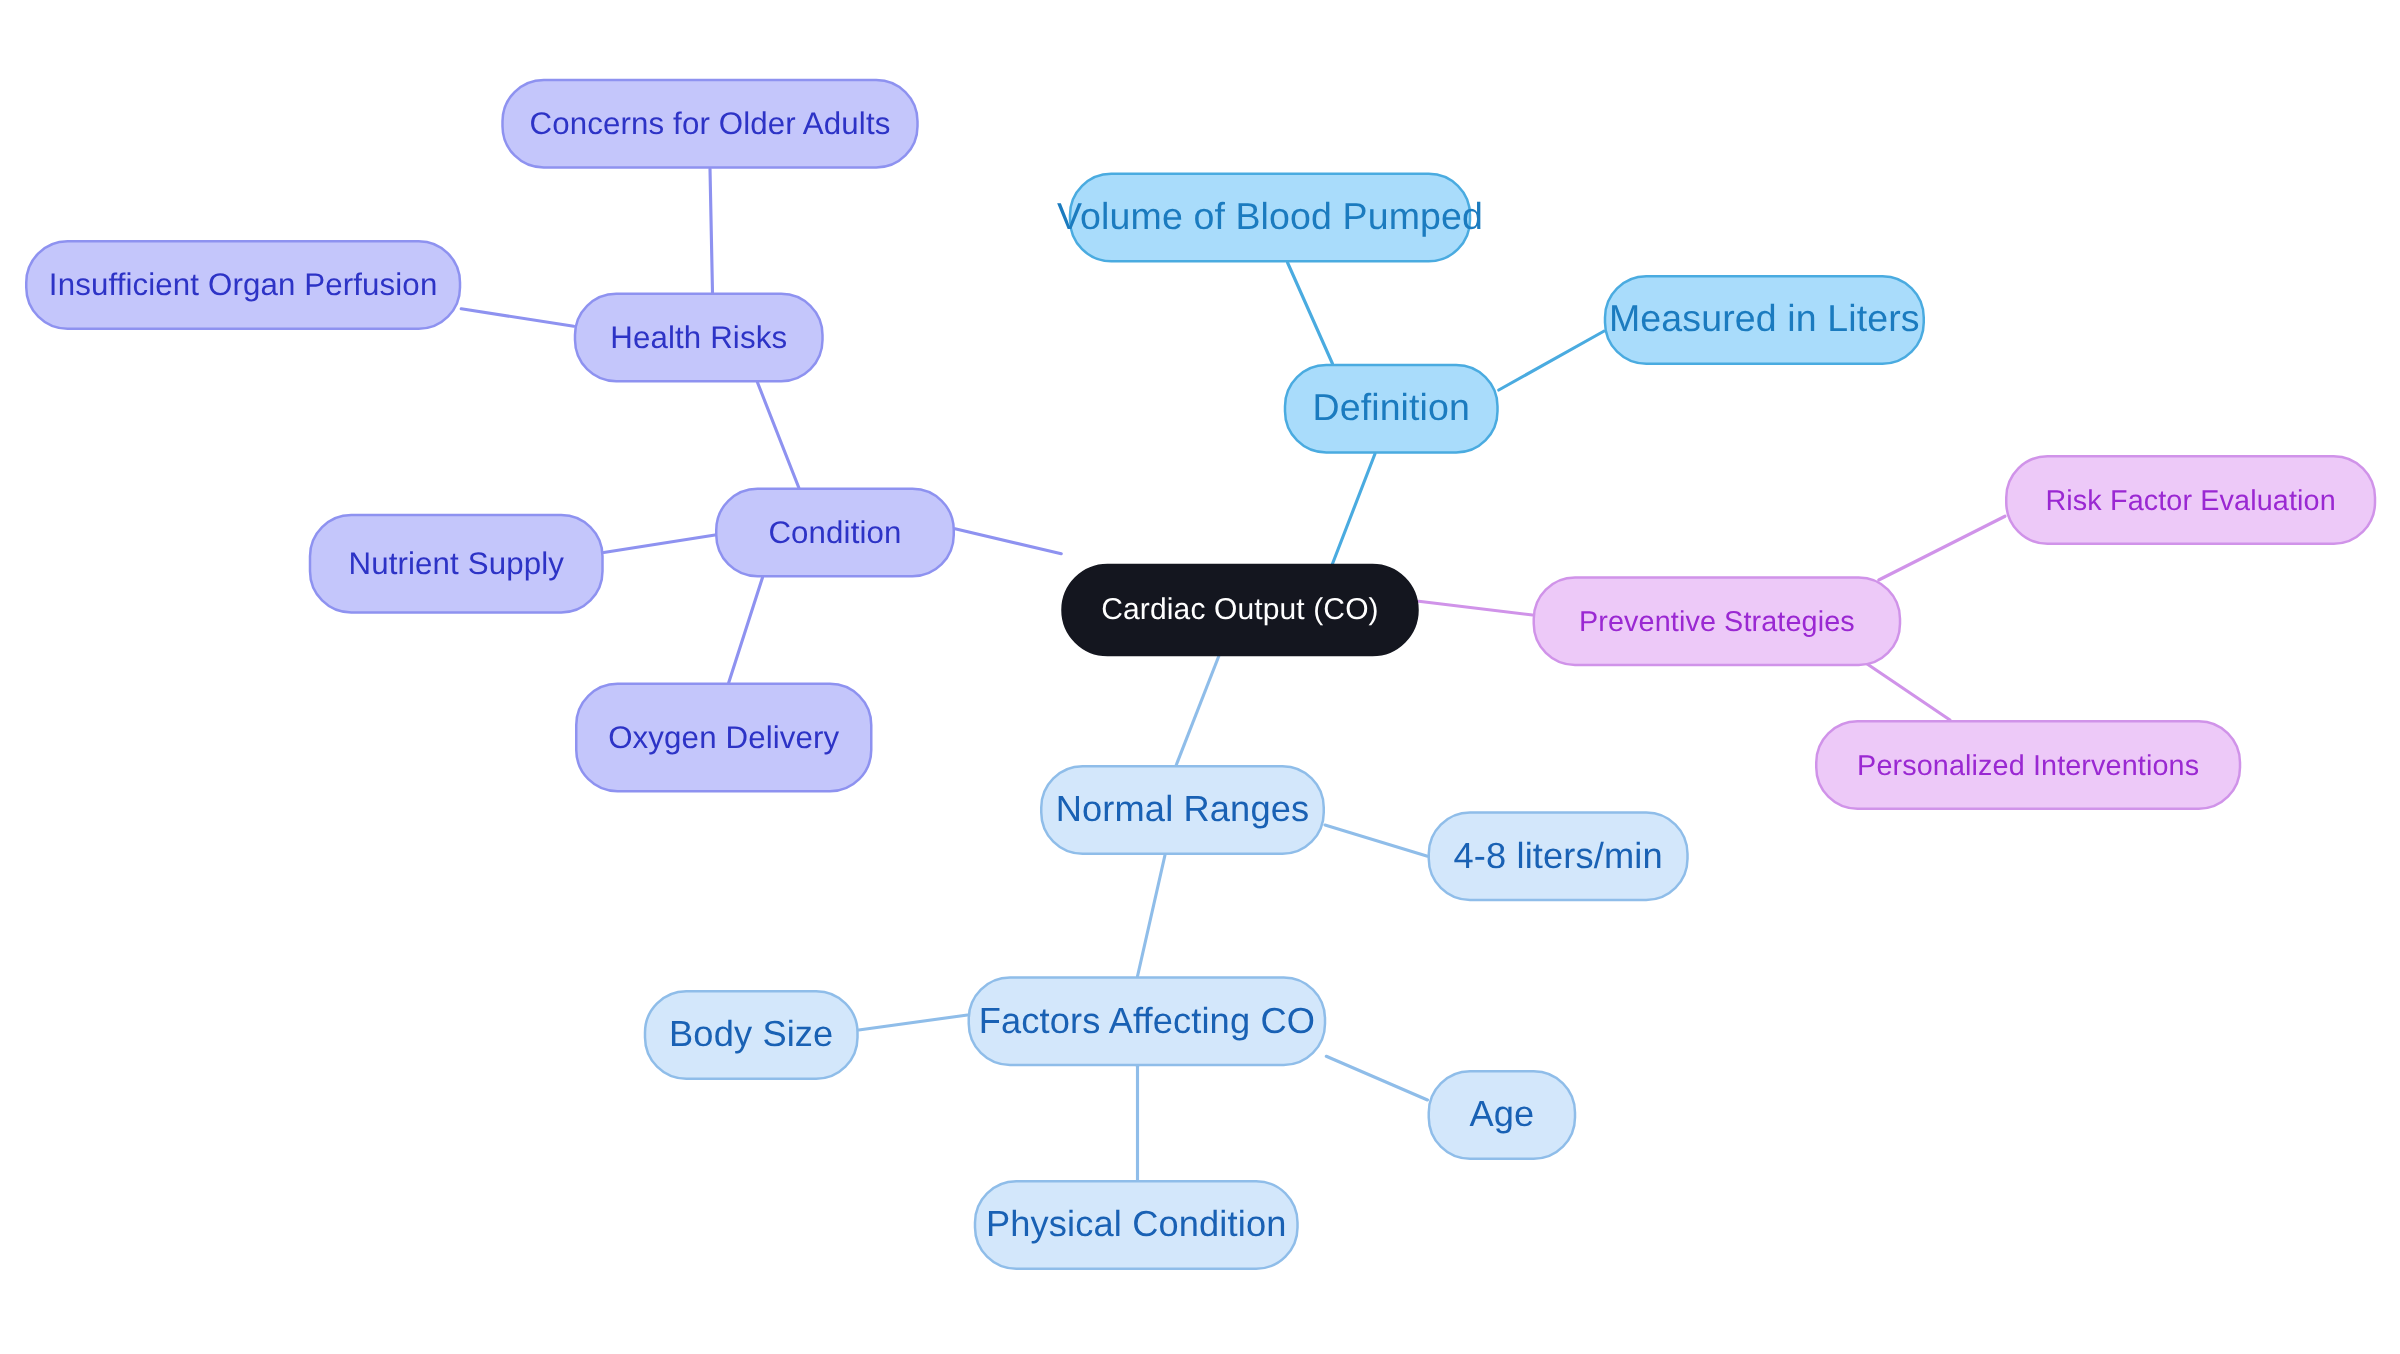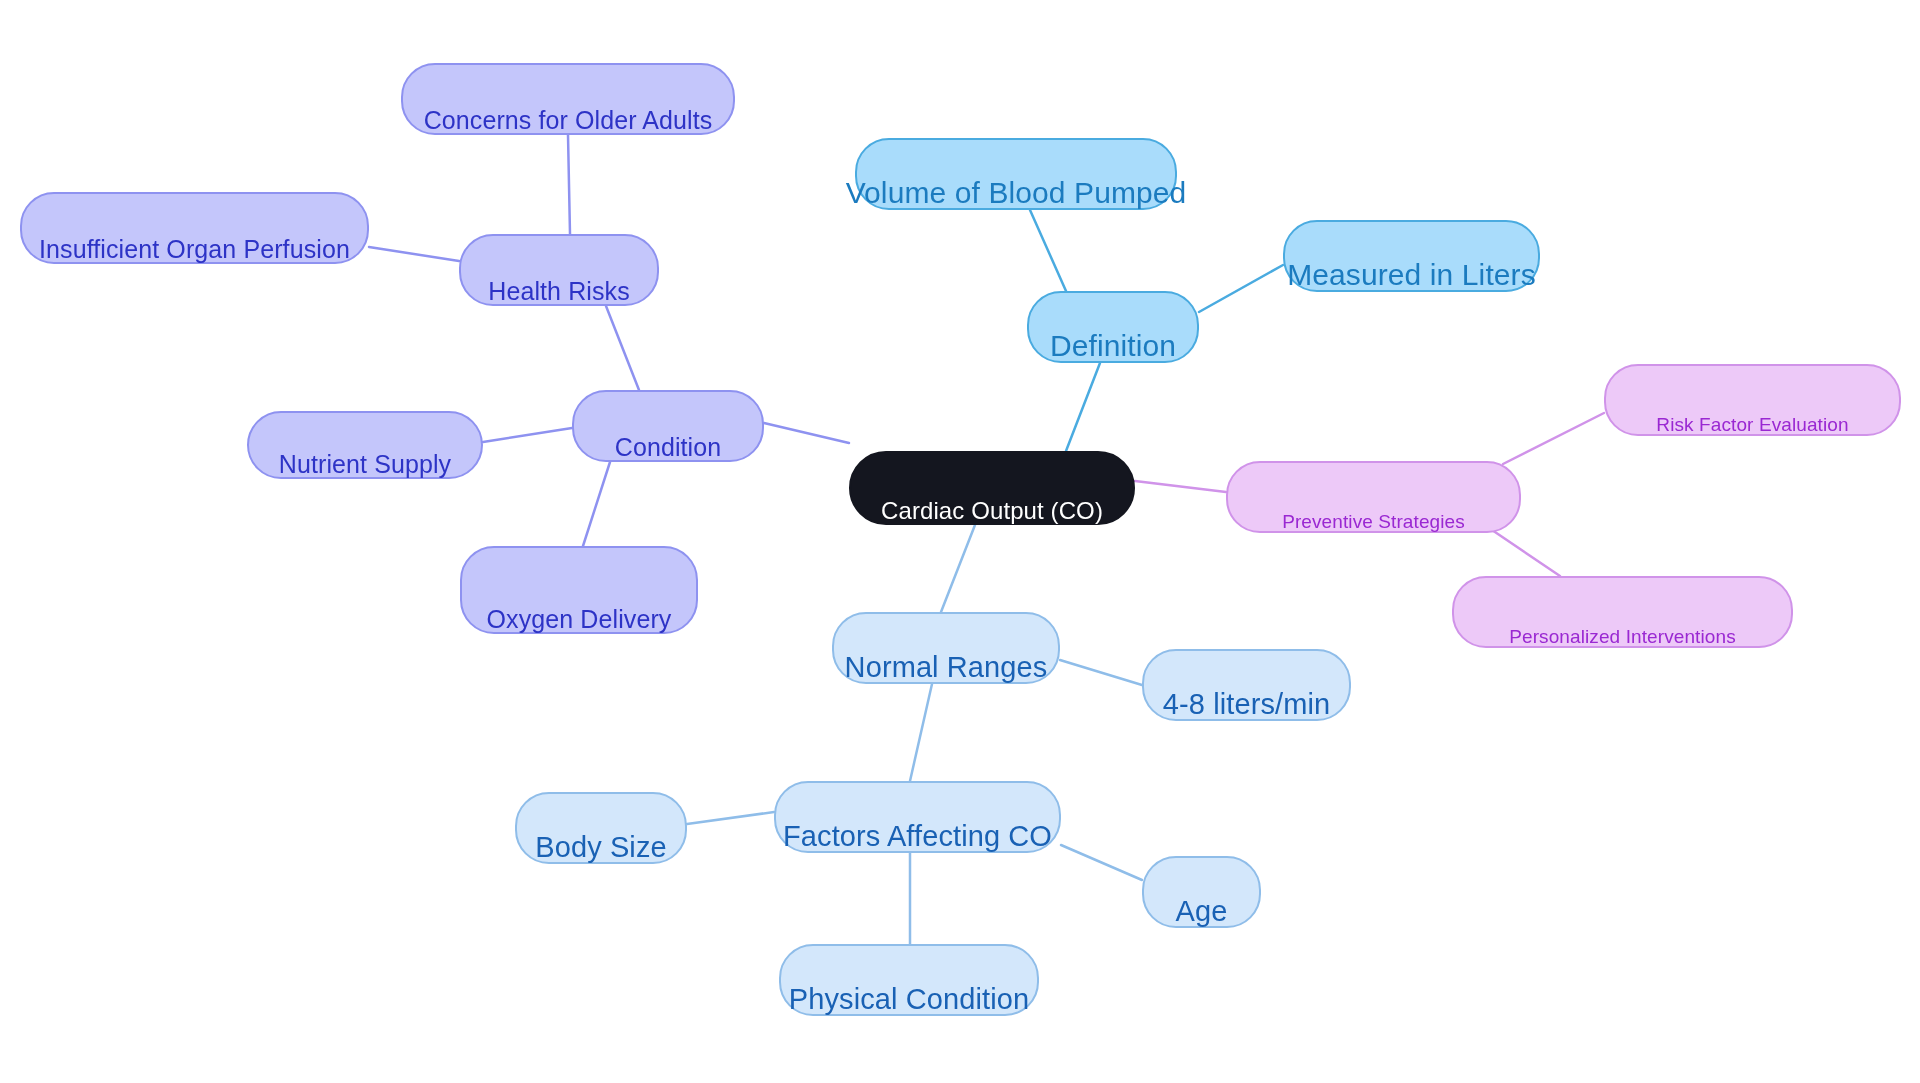--- a/index.html
+++ b/index.html
@@ -20,21 +20,21 @@
     left: 0;
     top: 0;
     width: 1920px;
     height: 1083px;
     pointer-events: none;
   }
   .node {
     position: absolute;
     box-sizing: border-box;
     display: flex;
-    align-items: flex-end;
+    align-items: center;
     justify-content: center;
     border-style: solid;
     border-width: 2px;
     white-space: nowrap;
     letter-spacing: 0.1px;
     user-select: none;
   }
   .node-label {
     display: block;
     line-height: 1;
@@ -69,21 +69,21 @@
     border-color: #8e92f0;
     color: #2d33c6;
     font-size: 25px;
     border-radius: 34px;
   }
   
   .n-violet {
     background: #edc9f8;
     border-color: #d093e9;
     color: #9a28d2;
-    font-size: 19px;
+    font-size: 23px;
     border-radius: 34px;
   }
 </style>
 </head>
 <body>
 
 <div id="canvas">
   <svg id="edge-layer" viewBox="0 0 1920 1083" width="1920" height="1083">
       <line x1="1066" y1="451" x2="1100" y2="363" stroke="#4aabe0" stroke-width="2.5" stroke-linecap="round"></line>
       <line x1="1066" y1="291" x2="1030" y2="210" stroke="#4aabe0" stroke-width="2.5" stroke-linecap="round"></line>
@@ -122,21 +122,21 @@
       </div>
       <div class="node n-purple" style="left: 459px; top: 234px; width: 200px; height: 72px;">
         <span class="node-label">Health Risks</span>
       </div>
       <div class="node n-purple" style="left: 20px; top: 192px; width: 349px; height: 72px;">
         <span class="node-label">Insufficient Organ Perfusion</span>
       </div>
       <div class="node n-purple" style="left: 401px; top: 63px; width: 334px; height: 72px;">
         <span class="node-label">Concerns for Older Adults</span>
       </div>
-      <div class="node n-purple" style="left: 247px; top: 411px; width: 236px; height: 68px;">
+      <div class="node n-purple" style="left: 247px; top: 411px; width: 236px; height: 80px;">
         <span class="node-label">Nutrient Supply</span>
       </div>
       <div class="node n-purple" style="left: 460px; top: 546px; width: 238px; height: 88px;">
         <span class="node-label">Oxygen Delivery</span>
       </div>
       <div class="node n-paleblue" style="left: 832px; top: 612px; width: 228px; height: 72px;">
         <span class="node-label">Normal Ranges</span>
       </div>
       <div class="node n-paleblue" style="left: 1142px; top: 649px; width: 209px; height: 72px;">
         <span class="node-label">4-8 liters/min</span>

